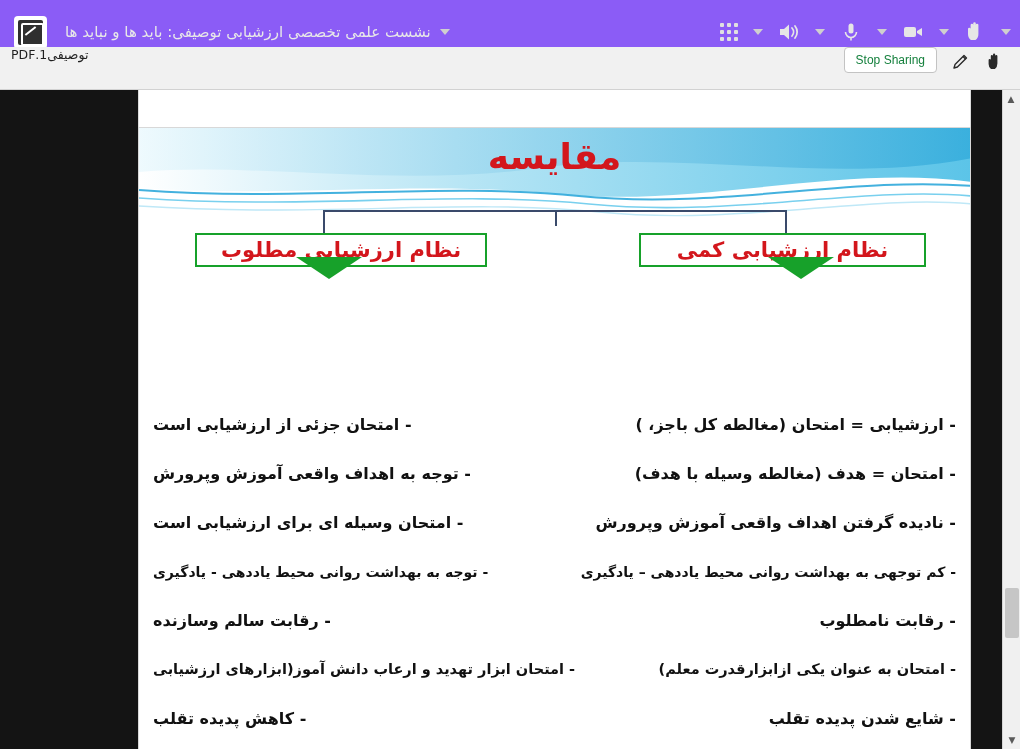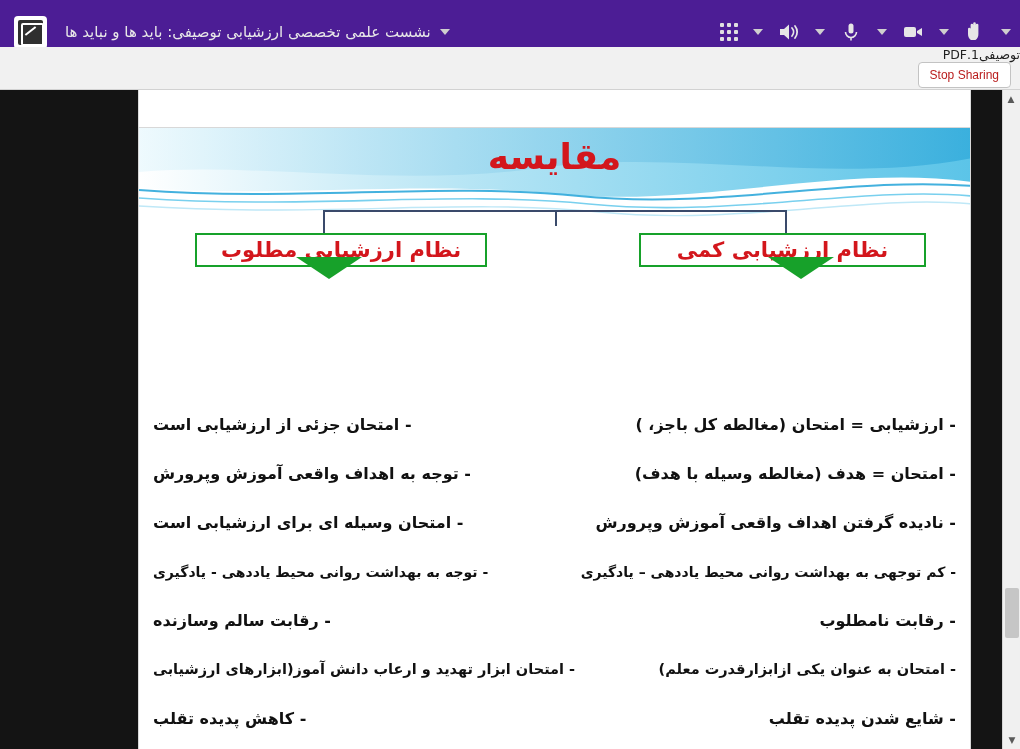--- a/index.html
+++ b/index.html
@@ -8,21 +8,21 @@
     width: 1020px; height: 749px;
     overflow: hidden;
     background: #1b1b1b;
     font-family: "DejaVu Sans", "Liberation Sans", sans-serif;
   }
 
   
   #topbar {
     position: absolute; top: 0; left: 0;
     width: 1020px; height: 64px;
-    background: #4c1d95;
+    background: #8b5cf6;
     display: flex; align-items: center;
     direction: ltr;
   }
   #app-logo {
     width: 33px; height: 33px;
     margin-left: 14px;
     background: #ffffff;
     border-radius: 4px;
     display: flex; align-items: center; justify-content: center;
     position: relative;
@@ -82,37 +82,36 @@
     display: block;
   }
   .gl-icon { width: 26px; height: 22px; }
 
   
   #sharebar {
     position: absolute; top: 47px; left: 0;
     width: 1020px; height: 43px;
     background: #f1f1f1;
     border-bottom: 1px solid #d2d2d2;
-    display: flex; align-items: flex-end;
+    display: flex; align-items: flex-start;
     direction: ltr;
-    flex-direction: column;
   }
   #share-filename {
     font-size: 12.5px;
     color: #1f1f1f;
     margin-left: 11px;
     direction: rtl;
     white-space: nowrap;
   }
   #stop-sharing-btn {
     background: #ffffff;
     border: 1px solid #c3c3c3;
     border-radius: 4px;
     font-size: 12px;
-    color: #b91c1c;
+    color: #15803d;
     padding: 5px 11px;
     margin-right: 9px;
     cursor: pointer;
     white-space: nowrap;
   }
   .share-icon-btn {
     width: 30px; height: 30px;
     display: flex; align-items: center; justify-content: center;
     margin-right: 4px;
     color: #2a2a2a;

